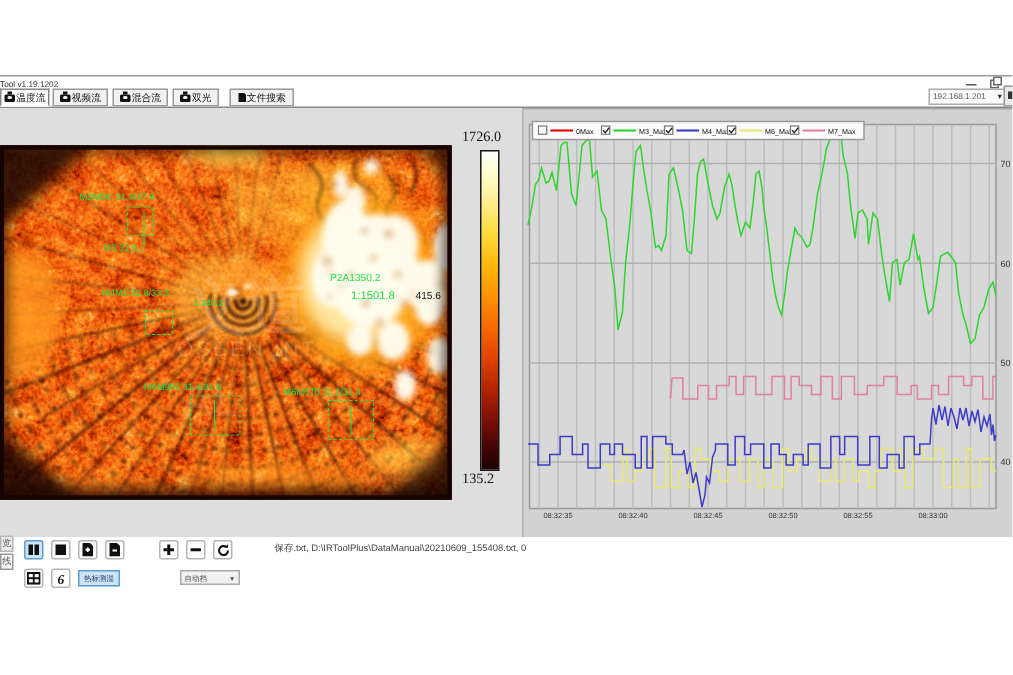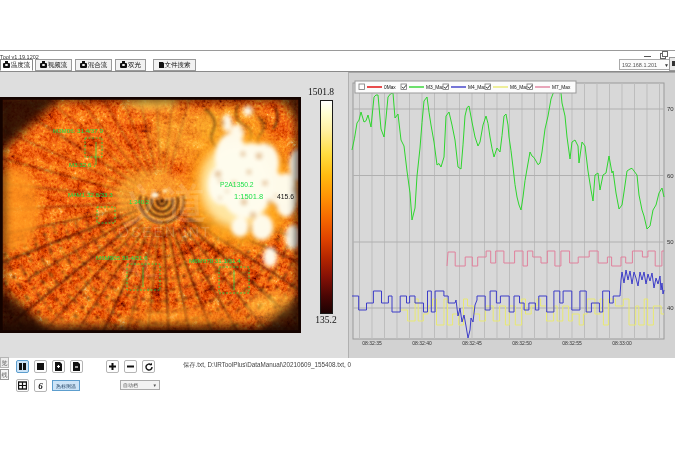--- a/index.html
+++ b/index.html
@@ -34,23 +34,23 @@
 
   <div class="abs" style="left:619px;top:59px;width:47px;height:9px;border:1px solid #aaa;background:#fbfbfb;font-size:5.5px;color:#555;display:flex;align-items:center;justify-content:space-between;padding:0 2px;">192.168.1.201<span style="font-size:5px;color:#333;">▼</span></div>
   <div class="abs" style="left:669px;top:57px;width:6px;height:12px;border:1px solid #999;background:#e8e8e8;">
     <div style="width:3px;height:5px;background:#333;margin:3px auto 0;"></div>
   </div>
 
   <div class="abs" style="left:0;top:72px;width:348px;height:286px;background:#dedede;"></div>
 
   <div class="abs" style="left:348px;top:72px;width:327px;height:286px;background:#d2d2d2;border-left:1px solid #b0b0b0;border-top:1px solid #a8a8a8;box-sizing:border-box;"></div>
 
-  <div class="abs" style="left:303px;top:87px;width:36px;font-size:9.5px;font-family:'Liberation Serif',serif;color:#111;text-align:center;">1501.8</div>
+  <div class="abs" style="left:303px;top:87px;width:36px;font-size:9.5px;font-family:'Liberation Serif',serif;color:#111;text-align:center;">1726.0</div>
   <div class="abs" style="left:320px;top:100px;width:13px;height:214px;border:1px solid #1a1a1a;box-sizing:border-box;background:linear-gradient(to bottom,#ffffff 0%,#ffffd0 6%,#fff0a0 14%,#ffdd40 25%,#ffbb10 35%,#ff9405 45%,#f66a00 55%,#e04300 65%,#b52600 74%,#851106 83%,#4a0604 92%,#1c0202 100%);"></div>
-  <div class="abs" style="left:308px;top:315px;width:36px;font-size:9.5px;font-family:'Liberation Serif',serif;color:#111;text-align:center;">135.2</div>
+  <div class="abs" style="left:308px;top:315px;width:36px;font-size:9.5px;font-family:'Liberation Serif',serif;color:#111;text-align:left;">135.2</div>
 
   <div id="thermal" class="abs" style="left:0;top:97px;width:301px;height:236px;background:#000;"><svg width="301" height="236" viewBox="0 0 301 236">
       <defs>
 <filter id="iron" x="0" y="0" width="100%" height="100%">
   <feTurbulence type="fractalNoise" baseFrequency="0.085 0.075" numOctaves="2" seed="9" result="low"></feTurbulence>
   <feColorMatrix in="low" type="matrix" values="0.33 0.33 0.33 0 0  0.33 0.33 0.33 0 0  0.33 0.33 0.33 0 0  0 0 0 0 1" result="lowg"></feColorMatrix>
   <feTurbulence type="fractalNoise" baseFrequency="0.40 0.36" numOctaves="4" seed="4" result="hi"></feTurbulence>
   <feColorMatrix in="hi" type="matrix" values="0.33 0.33 0.33 0 0  0.33 0.33 0.33 0 0  0.33 0.33 0.33 0 0  0 0 0 0 1" result="hig"></feColorMatrix>
   <feComposite in="lowg" in2="hig" operator="arithmetic" k1="0" k2="1.4" k3="1.2" k4="-0.78" result="mix"></feComposite>
   <feComponentTransfer in="mix">

